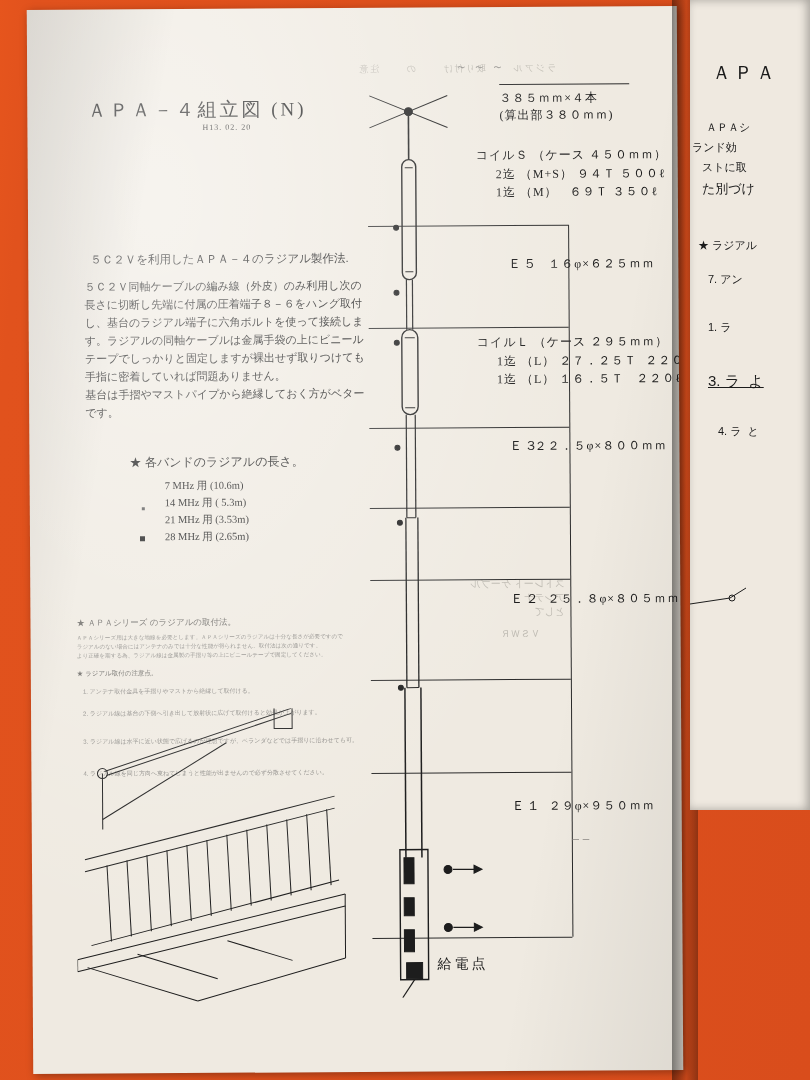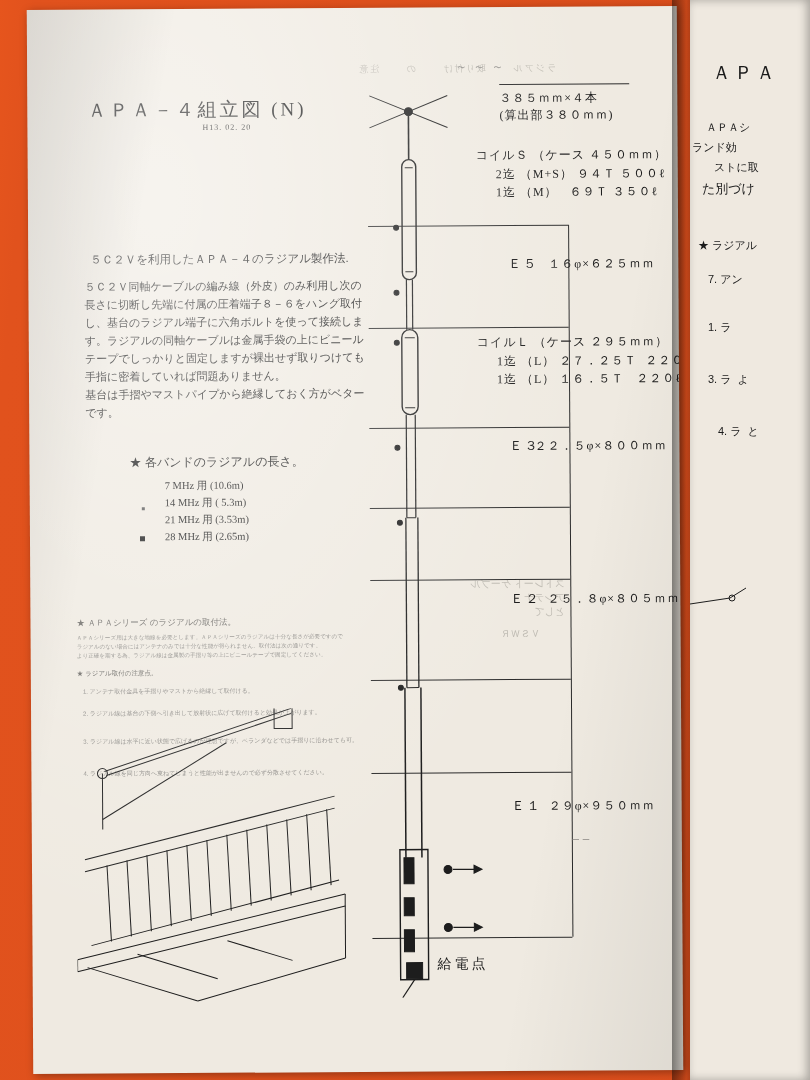--- a/index.html
+++ b/index.html
@@ -21,21 +21,21 @@
     overflow:hidden;
   }
   .sheet:before{
     content:"";position:absolute;inset:0;
     background:linear-gradient(100deg,rgba(0,0,0,.10) 0%,rgba(0,0,0,0) 18%,rgba(0,0,0,0) 78%,rgba(0,0,0,.07) 100%),
                radial-gradient(ellipse at 20% 18%,rgba(255,255,255,.45),rgba(255,255,255,0) 60%);
     pointer-events:none;z-index:40;
   }
   
   .rightpage{
-    position:absolute;left:690px;top:0px;width:120px;height:1080px;
+    position:absolute;left:690px;top:0px;width:120px;height:810px;
     background:#efe9e0;
     box-shadow:-3px 0 10px rgba(0,0,0,.3) inset;
     overflow:hidden;
   }
   .gutter{
     position:absolute;left:672px;top:0;width:26px;height:1080px;
     background:linear-gradient(90deg,rgba(0,0,0,.45),rgba(0,0,0,.10) 55%,rgba(0,0,0,.35));
   }
   .txt{position:absolute;color:#1b1b1b;white-space:pre;}
   .mono{font-family:"Liberation Serif", serif;}
@@ -232,27 +232,27 @@
     <div class="txt vfaint" style="left:540px;top:828px;font-size:8px;">ー ー</div>
     <div class="blk" style="left:112px;top:498px;width:3px;height:3px;background:#555;"></div>
   </div>
 
   <div class="gutter"></div>
 
   <div class="rightpage">
     <div class="txt ttl" style="left:22px;top:60px;font-size:19px;letter-spacing:3px;">ＡＰＡ</div>
     <div class="txt" style="left:16px;top:120px;font-size:11px;">ＡＰＡシ</div>
     <div class="txt" style="left:2px;top:140px;font-size:11px;">ランド効</div>
-    <div class="txt" style="left:24px;top:160px;font-size:11px;text-align:right;">ストに取</div>
+    <div class="txt" style="left:12px;top:160px;font-size:11px;text-align:right;">ストに取</div>
     <div class="txt" style="left:12px;top:180px;font-size:13px;">た別づけ</div>
 
     <div class="txt" style="left:8px;top:238px;font-size:11px;">★ ラジアル</div>
     <div class="txt" style="left:18px;top:272px;font-size:11px;">7. アン</div>
     <div class="txt" style="left:18px;top:320px;font-size:11px;">1. ラ</div>
-    <div class="txt" style="left:18px;top:372px;font-size:11px;">3. ラ  よ</div>
+    <div class="txt" style="left:18px;top:372px;font-size:15px;text-decoration:underline;">3. ラ  よ</div>
     <div class="txt" style="left:28px;top:424px;font-size:11px;">4. ラ  と</div>
 
     <svg style="position:absolute;left:0px;top:580px;" width="60" height="40" viewBox="0 0 60 40">
       <g stroke="#1d1d1d" fill="none" stroke-width="1">
         <line x1="0" y1="24" x2="40" y2="18"></line>
         <line x1="40" y1="18" x2="56" y2="8"></line>
         <circle cx="42" cy="18" r="3"></circle>
       </g>
     </svg>
   </div>

